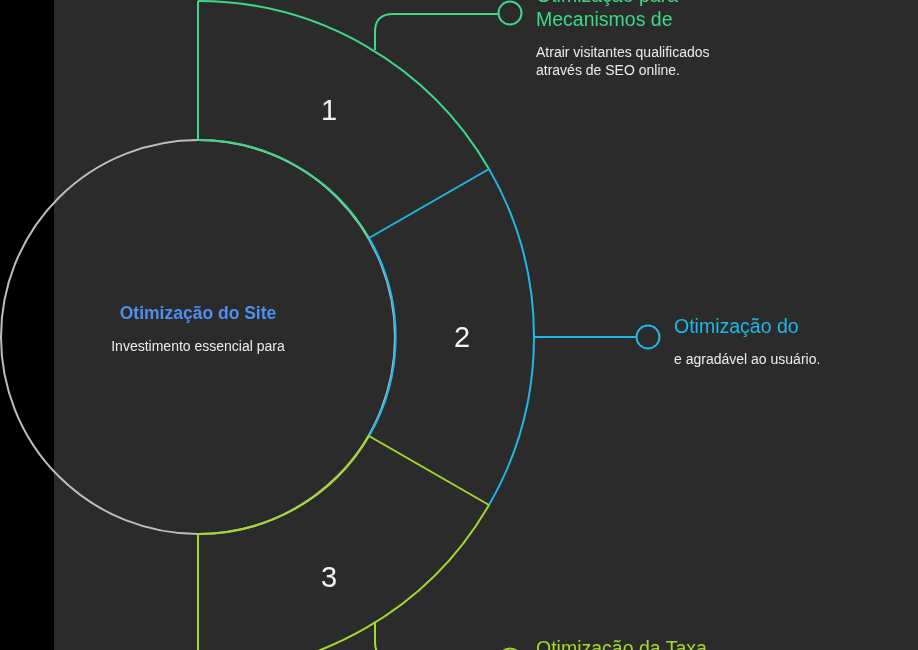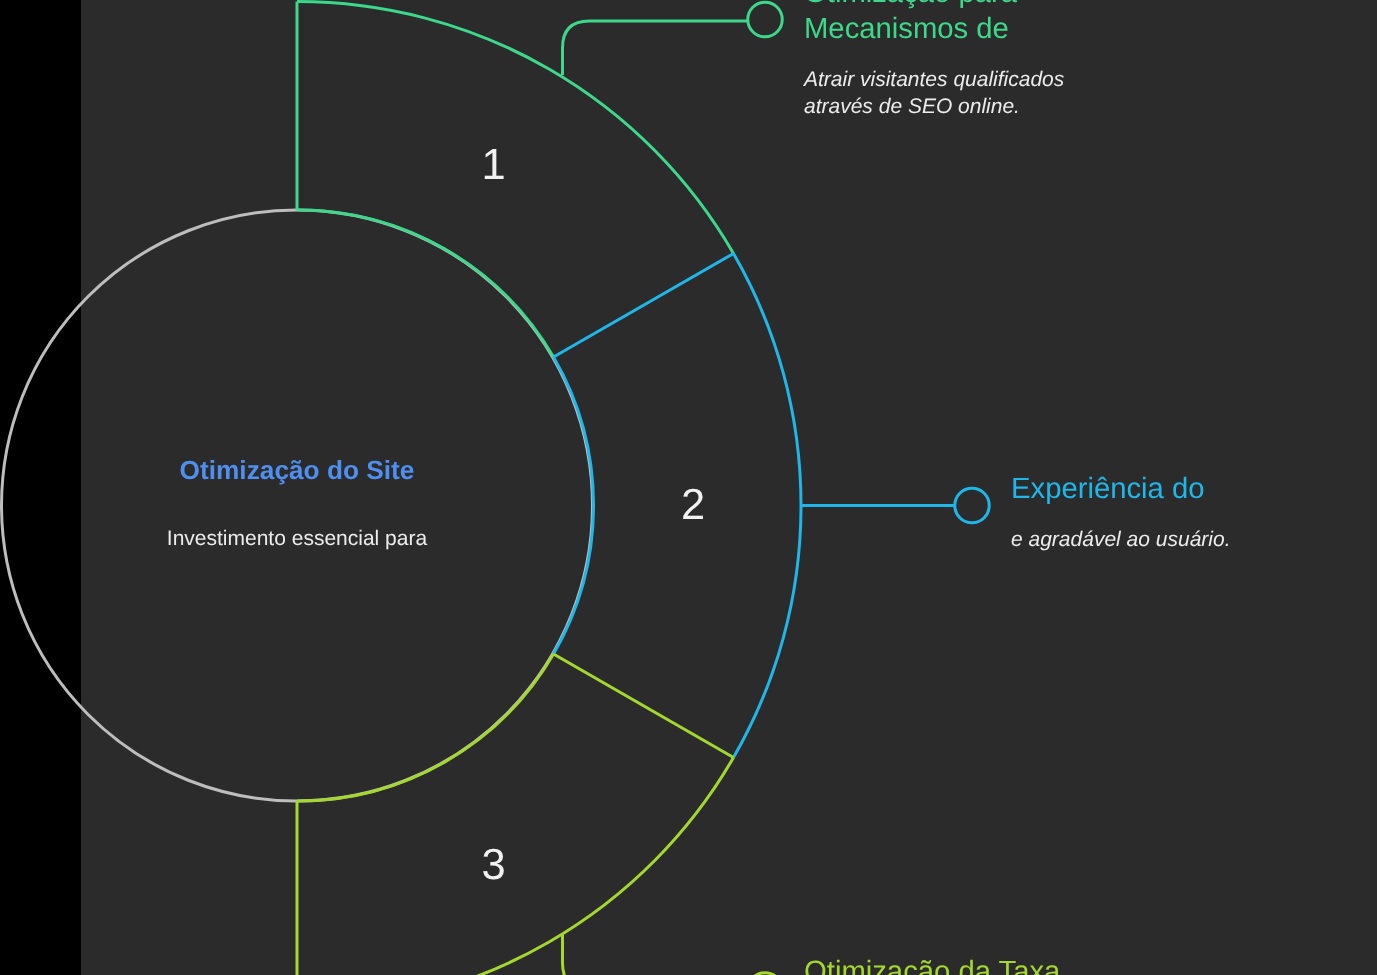--- a/index.html
+++ b/index.html
@@ -12,34 +12,34 @@
       position: absolute; left: 0; top: 0; width: 54px; height: 650px; background: #000;
     }
     svg.diagram { position: absolute; left: 0; top: 0; }
     .center-text {
       position: absolute; left: 90px; top: 301px; width: 216px; text-align: center;
     }
     .center-title {
       color: #4f8ff0; font-weight: bold; font-size: 17.5px; line-height: 24px;
     }
     .center-desc {
-      color: #ececec; font-size: 14px; line-height: 18px; margin-top: 24px; text-align: center;
+      color: #ececec; font-size: 14px; line-height: 18px; margin-top: 12px; text-align: center;
     }
     .seg-num {
       position: absolute; color: #f2f2f2; font-size: 29px; line-height: 32px;
       width: 40px; text-align: center;
     }
     .item {
       position: absolute;
     }
     .item-title {
       font-size: 19.5px; line-height: 24px;
     }
     .item-desc {
-      color: #ececec; font-size: 14px; line-height: 18px; margin-top: 12px; font-style: italic;
+      color: #ececec; font-size: 14px; line-height: 18px; margin-top: 12px;
     }
   </style>
 </head>
 <body>
 
 <div class="left-strip"></div>
 
 <svg class="diagram" width="918" height="650" viewBox="0 0 918 650">
 
   <circle cx="198" cy="337" r="197" fill="none" stroke="#bdbdbd" stroke-width="2"></circle>
@@ -91,21 +91,21 @@
     <div>Mecanismos de</div>
   </div>
   <div class="item-desc">
     <div>Atrair visitantes qualificados</div>
     <div>através de SEO online.</div>
   </div>
 </div>
 
 <div class="item" style="left:674px; top:314px;">
   <div class="item-title" style="color:#1fb7ea;">
-    <div>Experiência do</div>
+    <div>Otimização do</div>
   </div>
   <div class="item-desc">
     <div>e agradável ao usuário.</div>
   </div>
 </div>
 
 <div class="item" style="left:536px; top:636px;">
   <div class="item-title" style="color:#a3d82e;">
     <div>Otimização da Taxa</div>
   </div>

